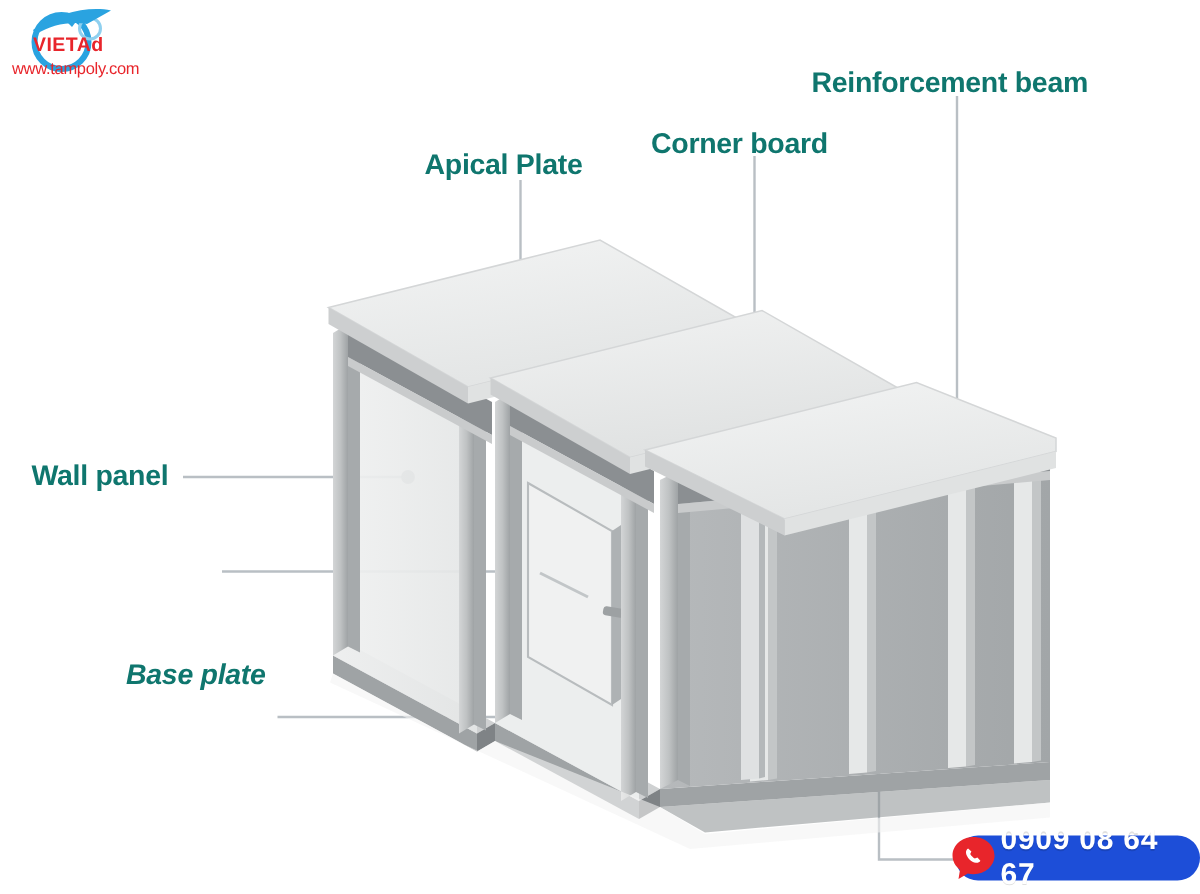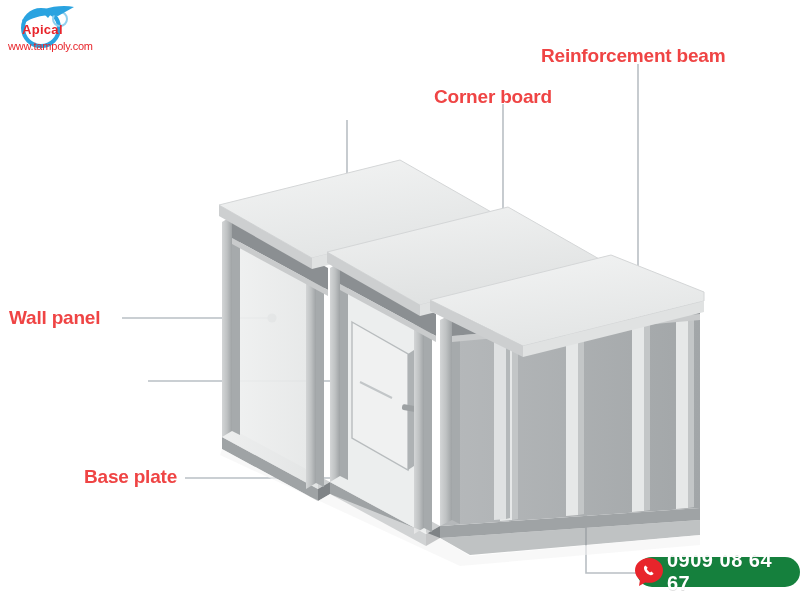--- a/index.html
+++ b/index.html
@@ -8,21 +8,21 @@
     background:#ffffff;
     font-family:"Liberation Sans", sans-serif;
     overflow:hidden;
     position:relative;
   }
   #stage{position:absolute;inset:0;width:800px;height:596px;}
   #stage svg{position:absolute;left:0;top:0;}
 
   .lbl{
     position:absolute;
-    color:#ef4444;
+    color:#0f766e;
     font-weight:bold;
     font-size:19px;
     letter-spacing:-0.2px;
     white-space:nowrap;
     font-family:"Liberation Sans", sans-serif;
   }
 
   
   #logo{position:absolute;left:8px;top:4px;width:108px;height:52px;}
   #logo .vt{
@@ -33,21 +33,21 @@
   #logo .url{
     position:absolute;left:0px;top:36px;
     color:#e8252b;font-weight:normal;font-size:11px;
     letter-spacing:-0.2px;font-family:"Liberation Sans", sans-serif;
   }
 
   
   #phone{
     position:absolute;left:637px;top:557px;
     height:30px;display:flex;align-items:center;
-    background:#15803d;border-radius:15px;
+    background:#1d4ed8;border-radius:15px;
     padding:0 12px 0 30px;
     box-sizing:border-box;
   }
   #phone .num{
     color:#ffffff;font-weight:bold;font-size:20px;
     letter-spacing:0.5px;font-family:"Liberation Sans", sans-serif;
     text-shadow:0 1px 0 rgba(0,0,0,.12);
   }
   #phone .pic{
     position:absolute;left:-4px;top:-1px;width:32px;height:32px;
@@ -217,33 +217,34 @@
       <g>
         <polygon points="430,300 611,255 704,292 704,301 523,346" fill="url(#gTopA)" stroke="#d4d6d7" stroke-width="1"></polygon>
         <polygon points="430,300 430,311 523,357 523,346" fill="#cdcfd0"></polygon>
         <polygon points="523,346 523,357 704,312 704,301" fill="#e0e2e2"></polygon>
       </g>
     </g>
 
     <polygon points="222,449 318,501 330,494 440,538 470,556 700,535 700,545 460,566 220,455" fill="#f3f3f3" opacity="0.6"></polygon>
   </svg>
 
+  <div class="lbl" style="left:283px;top:100px;">Apical Plate</div>
   <div class="lbl" style="left:434px;top:86px;">Corner board</div>
   <div class="lbl" style="left:541px;top:45px;">Reinforcement beam</div>
-  <div class="lbl" style="left:9px;top:307px;">Wall panel</div>
-  <div class="lbl" style="left:84px;top:466px;">Base plate</div>
+  <div class="lbl" style="left:21px;top:307px;">Wall panel</div>
+  <div class="lbl" style="left:84px;top:440px;font-style:italic;">Base plate</div>
 
   <div id="logo">
     <svg width="108" height="52" viewBox="0 0 108 52">
       <circle cx="33" cy="24" r="18" fill="none" stroke="#2aa3e0" stroke-width="4"></circle>
       <circle cx="52" cy="15" r="7" fill="none" stroke="#8fd0ef" stroke-width="2"></circle>
       <path d="M14 16 C30 4, 52 0, 66 3 L50 12 C40 10, 26 12, 16 19 Z" fill="#2aa3e0"></path>
       <path d="M36 10 L46 6 L40 14 Z" fill="#2aa3e0"></path>
     </svg>
-    <div class="vt">Apical</div>
+    <div class="vt">VIETAd</div>
     <div class="url">www.tampoly.com</div>
   </div>
 
   <div id="phone">
     <svg class="pic" viewBox="0 0 32 32">
       <path d="M16 2 C8 2 2 7.6 2 14.4 C2 18.2 3.9 21.6 7 23.8 L6 30 L12.2 26.4 C13.4 26.6 14.7 26.8 16 26.8 C24 26.8 30 21.2 30 14.4 C30 7.6 24 2 16 2 Z" fill="#e8252b"></path>
       <path d="M12.4 9.6 C11.4 10.2 10.8 11.4 11 12.6 C11.4 15.6 14.6 18.8 17.6 19.2 C18.8 19.4 20 18.8 20.6 17.8 L18.6 15.6 L16.9 16.4 C15.6 15.6 14.6 14.6 13.8 13.3 L14.6 11.6 Z" fill="#ffffff"></path>
     </svg>
     <span class="num">0909 08 64 67</span>
   </div>

